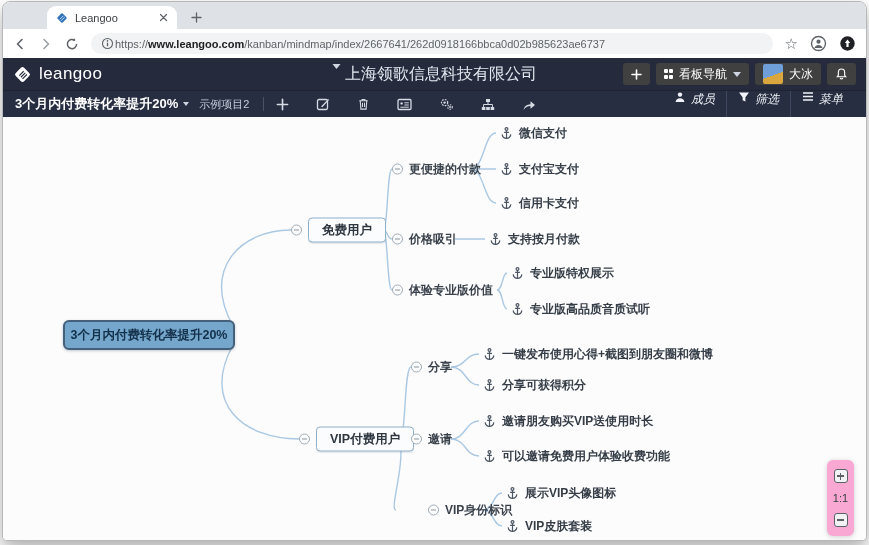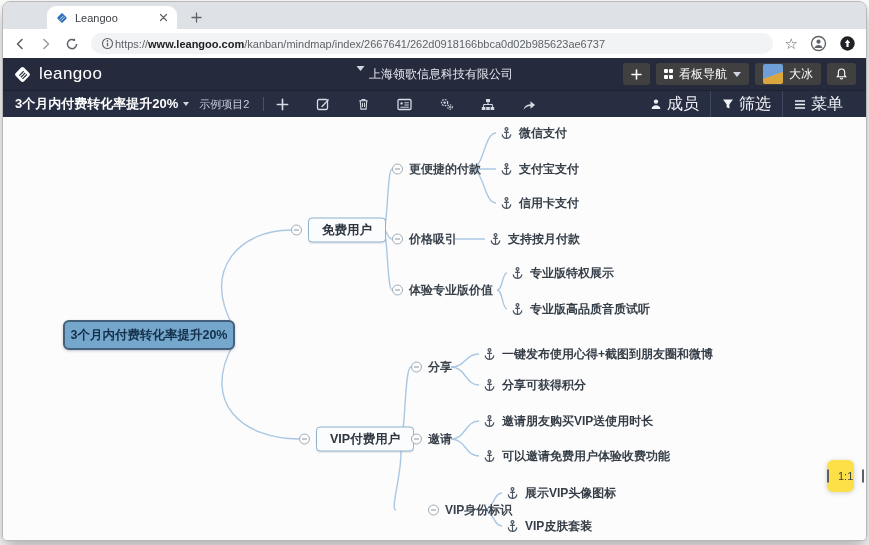--- a/index.html
+++ b/index.html
@@ -20,59 +20,59 @@
   .omnibox{ flex:1; height:21px; background:#f1f3f4; border-radius:11px; display:flex; align-items:center; padding:0 10px; gap:1px; min-width:0; }
   .urltext{ font-size:11px; color:#5f6368; white-space:nowrap; overflow:hidden; }
   .urltext .host{ color:#202124; font-weight:bold; }
   .chrome-right{ display:flex; align-items:center; gap:12px; }
   .star{ font-size:15px; color:#5f6368; line-height:1; }
 
   
   .app-header{ height:32px; background:#252b3c; display:flex; align-items:center; padding:0 10px; color:#fff; position:relative; flex:none; }
   .logo{ display:flex; align-items:center; gap:7px; }
   .logo-text{ font-size:17px; font-weight:500; letter-spacing:.4px; color:#fff; }
-  .org{ position:absolute; left:50%; transform:translateX(-50%); display:flex; align-items:flex-start; gap:5px; font-size:12px; color:#e4e8f0; }
+  .org{ position:absolute; left:50%; transform:translateX(-50%); display:flex; align-items:flex-start; gap:5px; font-size:16px; color:#e4e8f0; }
   .caret{ width:0; height:0; border-left:4px solid transparent; border-right:4px solid transparent; border-top:5px solid #cfd5e1; }
   .header-right{ margin-left:auto; display:flex; align-items:center; gap:6px; }
   .hbtn{ background:#404040; border-radius:3px; height:22px; display:flex; align-items:center; gap:6px; padding:0 8px; font-size:12px; color:#fff; }
   .grid-icon{ display:grid; grid-template-columns:4px 4px; grid-template-rows:4px 4px; gap:1.5px; }
   .grid-icon span{ background:#fff; border-radius:1px; }
   .avatar{ width:20px; height:20px; border-radius:2px; background:linear-gradient(160deg,#6f9fd8 0 55%,#d9a73e 55% 100%); }
 
   
   .toolbar{ height:27px; background:#272e41; border-top:1px solid #1d2330; display:flex; align-items:center; padding:0 12px; color:#e7eaf1; flex:none; }
   .board-title{ font-size:13px; font-weight:bold; color:#fff; display:flex; align-items:center; gap:5px; }
   .board-title .caret{ border-top-width:4px; border-left-width:3.5px; border-right-width:3.5px; }
   .project-name{ font-size:11px; color:#c7cedd; margin-left:10px; }
   .tdivider{ width:1px; height:14px; background:#4a5268; margin:0 12px 0 14px; }
   .ticons{ display:flex; align-items:center; gap:27px; }
   .ticons svg{ display:block; }
   .toolbar-right{ margin-left:auto; display:flex; align-items:stretch; height:100%; }
-  .rbtn{ display:flex; align-items:center; gap:5px; font-size:16px; color:#f0f2f7; padding:0 11px; }
+  .rbtn{ display:flex; gap:5px; font-size:12px; color:#f0f2f7; padding:0 11px;font-style:italic; }
   .rbtn + .rbtn{ border-left:1px solid #3f4860; }
 
   
   .canvas{ flex:1; background:#fcfcfd; position:relative; overflow:hidden; }
   .edges{ position:absolute; left:0; top:0; }
 
   .node{ position:absolute; display:flex; align-items:center; gap:6px; transform:translateY(-50%); white-space:nowrap; }
   .toggle{ width:11px; height:11px; flex:none; border:1px solid #9fabb6; border-radius:50%; background:#fdfdfd; position:relative; }
   .toggle::after{ content:""; position:absolute; left:2px; right:2px; top:4px; height:1px; background:#8a96a1; }
   .root-node{ position:absolute; left:60px; top:203px; width:172px; height:30px; display:flex; align-items:center; justify-content:center;
     background:#74a7cb; border:2px solid #44607b; border-radius:6px; box-shadow:0 1px 3px rgba(20,40,60,.25); }
   .root-node span{ font-size:12.5px; font-weight:bold; color:#14304a; }
   .boxed{ background:#fafcfe; border:1px solid #8fb0c9; border-radius:4px; padding:3px 13px; font-size:12.5px; font-weight:bold; color:#2e3640; box-shadow:0 1px 1px rgba(40,60,80,.10); }
   .twig{ font-size:12px; font-weight:bold; color:#3a424c; }
   .leaf-label{ font-size:12px; font-weight:bold; color:#353d47; }
   .anchor{ flex:none; }
 
   
   .zoompanel{ position:absolute; right:12px; top:343px; width:27px; padding:9px 0;
-    background:#fde047; border-radius:6px; box-shadow:0 1px 5px rgba(0,0,0,.18);
-    display:flex; align-items:center; gap:9px; }
+    background:#f9a8d4; border-radius:6px; box-shadow:0 1px 5px rgba(0,0,0,.18);
+    display:flex; flex-direction:column; align-items:center; gap:9px; }
   .zbtn{ width:14px; height:14px; border:1.5px solid #5c6166; border-radius:3px; position:relative; background:#f2f2f4; }
   .zbtn::before{ content:""; position:absolute; left:2.5px; right:2.5px; top:50%; height:1.5px; margin-top:-0.75px; background:#5c6166; }
   .zbtn.plus::after{ content:""; position:absolute; top:2.5px; bottom:2.5px; left:50%; width:1.5px; margin-left:-0.75px; background:#5c6166; }
   .zratio{ font-size:11px; color:#3c4043; }
 </style>
 </head>
 <body>
 
 <div class="window">
 

